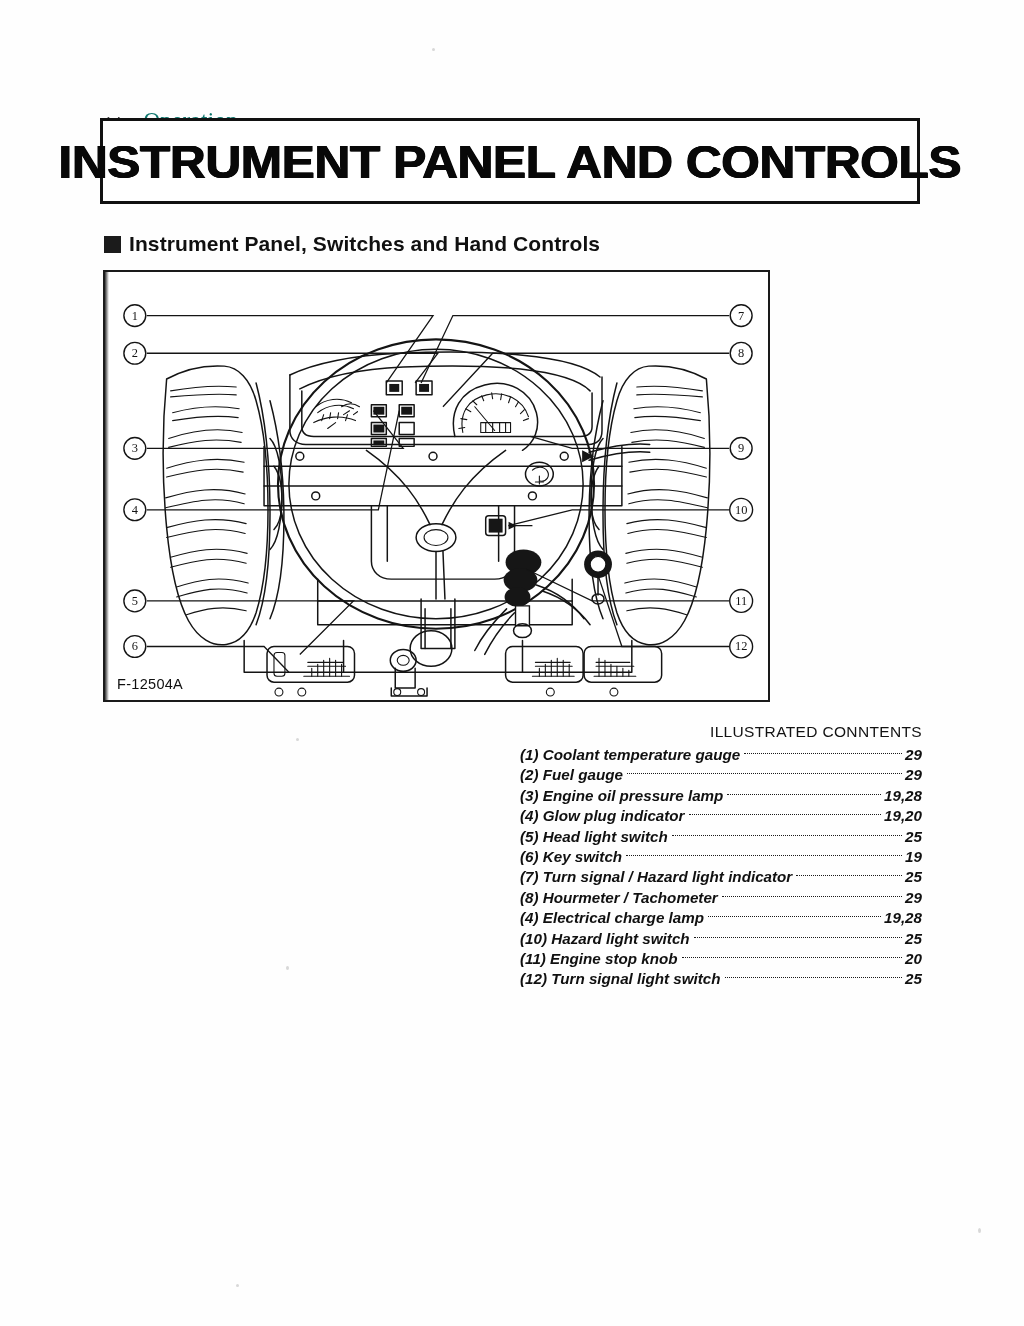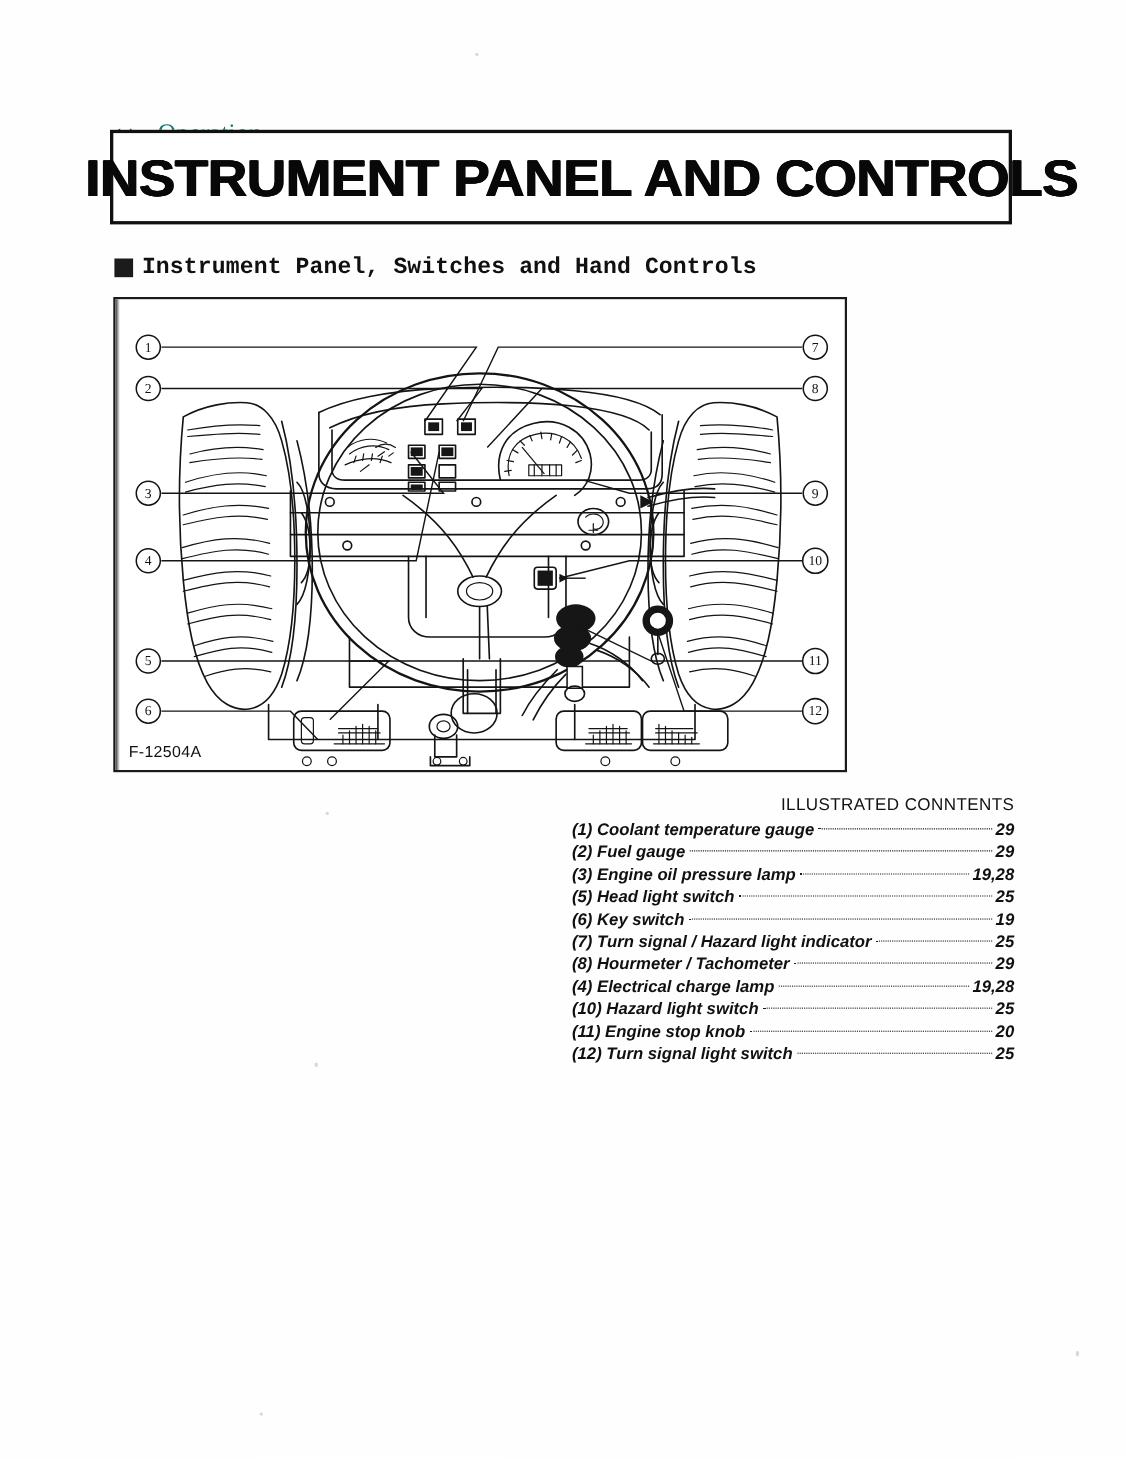--- a/index.html
+++ b/index.html
@@ -50,20 +50,21 @@
   .banner {
     position: absolute;
     left: 100px;
     top: 118px;
     width: 820px;
     height: 86px;
     border: 3px solid #111;
     box-sizing: border-box;
     display: flex;
     align-items: center;
+    justify-content: center;
     background: #fff;
   }
   .banner-title {
     font-family: "Liberation Sans Narrow", "Liberation Sans", sans-serif;
     font-weight: 700;
     font-size: 47px;
     letter-spacing: -0.5px;
     transform: scaleX(1.06);
     color: #080808;
     white-space: nowrap;
@@ -80,21 +81,21 @@
     gap: 8px;
   }
   .subhead-bullet {
     width: 17px;
     height: 17px;
     background: #1b1b1b;
     display: inline-block;
     flex: none;
   }
   .subhead-text {
-    font-family: Liberation Mono, monospace;
+    font-family: Liberation Sans, sans-serif;
     font-weight: 700;
     font-size: 21px;
     letter-spacing: .1px;
     color: #101010;
     white-space: nowrap;
   }
 
   
   .figure {
     position: absolute;
@@ -520,20 +521,25 @@
         <span class="c-label">(2) Fuel gauge</span>
         <span class="c-dots"></span>
         <span class="c-page">29</span>
       </li>
       <li class="contents-row">
         <span class="c-label">(3) Engine oil pressure lamp</span>
         <span class="c-dots"></span>
         <span class="c-page">19,28</span>
       </li>
       <li class="contents-row">
+        <span class="c-label">(4) Glow plug indicator</span>
+        <span class="c-dots"></span>
+        <span class="c-page">19,20</span>
+      </li>
+      <li class="contents-row">
         <span class="c-label">(5) Head light switch</span>
         <span class="c-dots"></span>
         <span class="c-page">25</span>
       </li>
       <li class="contents-row">
         <span class="c-label">(6) Key switch</span>
         <span class="c-dots"></span>
         <span class="c-page">19</span>
       </li>
       <li class="contents-row">

